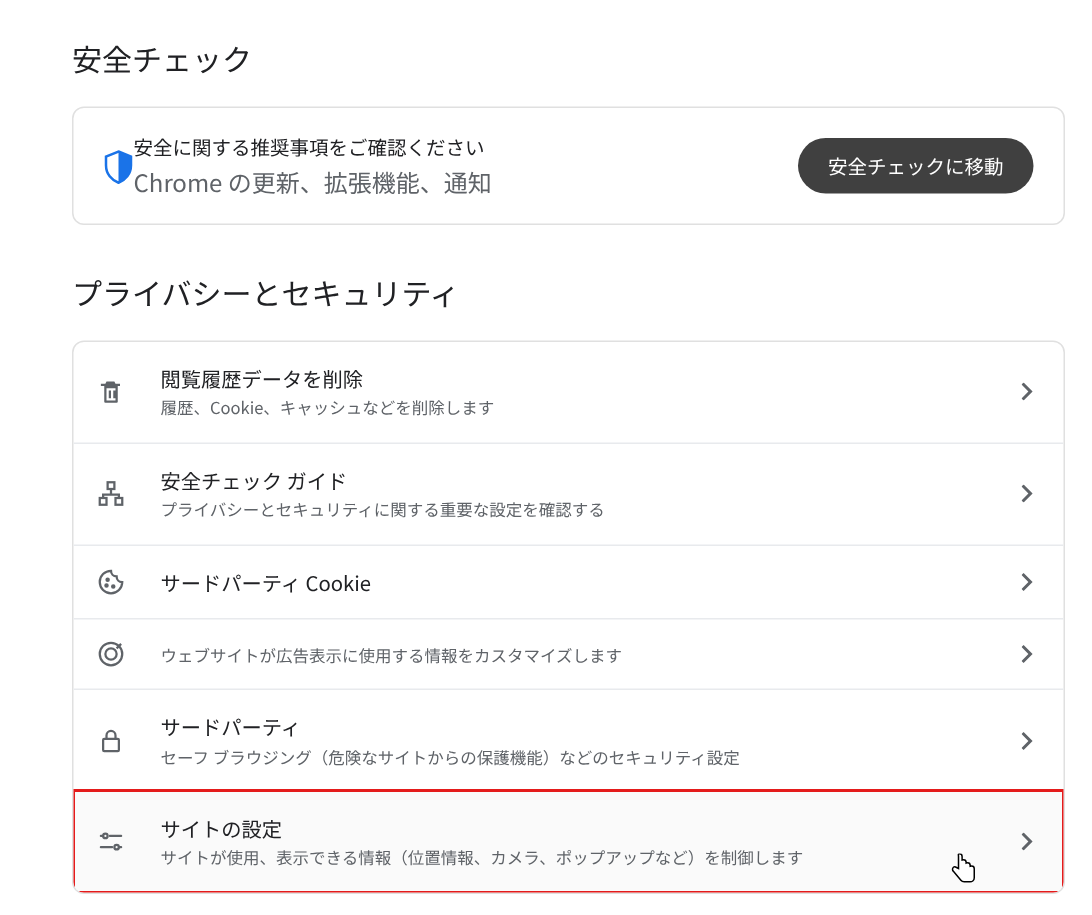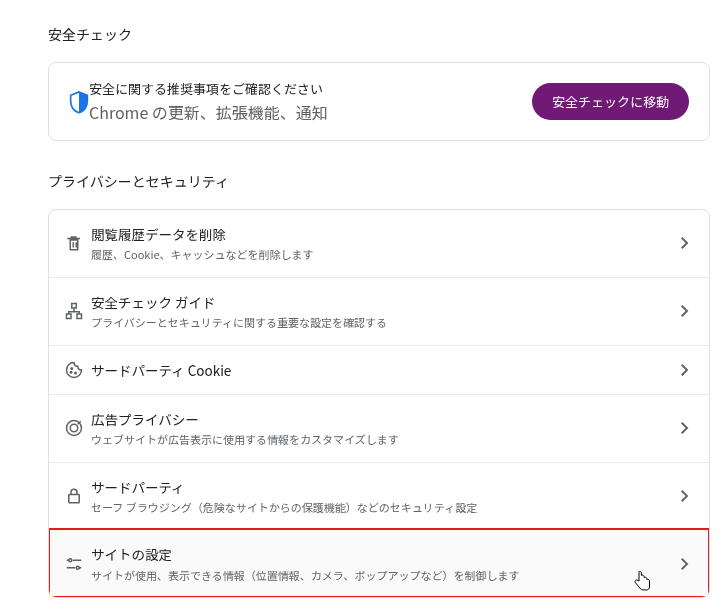--- a/index.html
+++ b/index.html
@@ -6,21 +6,21 @@
     body {
       font-family: "Noto Sans JP", "Yu Gothic UI", Meiryo, Arial, sans-serif;
       background: #ffffff;
       width: 728px;
       height: 610px;
       font-size: 13px;
       color: #202124;
       padding: 24px 18px 0 48px;
     }
     .section-title {
-      font-size: 14px;
+      font-size: 20px;
       color: #202124;
       margin-bottom: 18px;
       font-weight: 400;
     }
     .card {
       border: 1px solid #e0e0e0;
       border-radius: 8px;
       background: #fff;
       margin-bottom: 30px;
       overflow: hidden;
@@ -28,35 +28,35 @@
     .safety-row {
       display: flex;
       align-items: center;
       padding: 16px 20px;
     }
     .safety-icon { flex: 0 0 auto; display:flex; align-items:center; }
     .safety-text { flex: 1 1 auto; }
     .safety-text .primary { font-size: 13px; color: #202124; }
     .safety-text .secondary { font-size: 16px; color: #5f6368; margin-top: 2px; }
     .pill-btn {
-      background: #701a75;
+      background: #404040;
       color: #fff;
       border: none;
       border-radius: 999px;
       padding: 9px 20px;
       font-size: 13px;
       cursor: pointer;
       font-family: inherit;
     }
     .list-row {
       display: flex;
       align-items: center;
       padding: 14px 20px 14px 12px;
       border-top: 1px solid #e8eaed;
-      gap: 4px;
+      gap: 20px;
       cursor: pointer;
       position: relative;
     }
     .list-row:first-child { border-top: none; }
     .row-icon {
       flex: 0 0 26px;
       display: flex;
       align-items: center;
       justify-content: center;
       color: #5f6368;
@@ -161,21 +161,20 @@
 
   <div class="list-row">
     <span class="row-icon">
       <svg width="18" height="18" viewBox="0 0 24 24" fill="none" stroke="#5f6368" stroke-width="2">
         <circle cx="12" cy="12" r="10"></circle>
         <circle cx="12" cy="12" r="5"></circle>
         <path d="M17 7 L21 3"></path>
       </svg>
     </span>
     <div class="row-text">
-      <div class="primary">広告プライバシー</div>
       <div class="secondary">ウェブサイトが広告表示に使用する情報をカスタマイズします</div>
     </div>
     <span class="row-arrow">
       <svg width="8" height="12" viewBox="0 0 8 12" fill="#5f6368">
           <path d="M0 1.4 L1.4 0 L7.4 6 L1.4 12 L0 10.6 L4.6 6 Z"></path>
         </svg>
     </span>
   </div>
 
   <div class="list-row">

